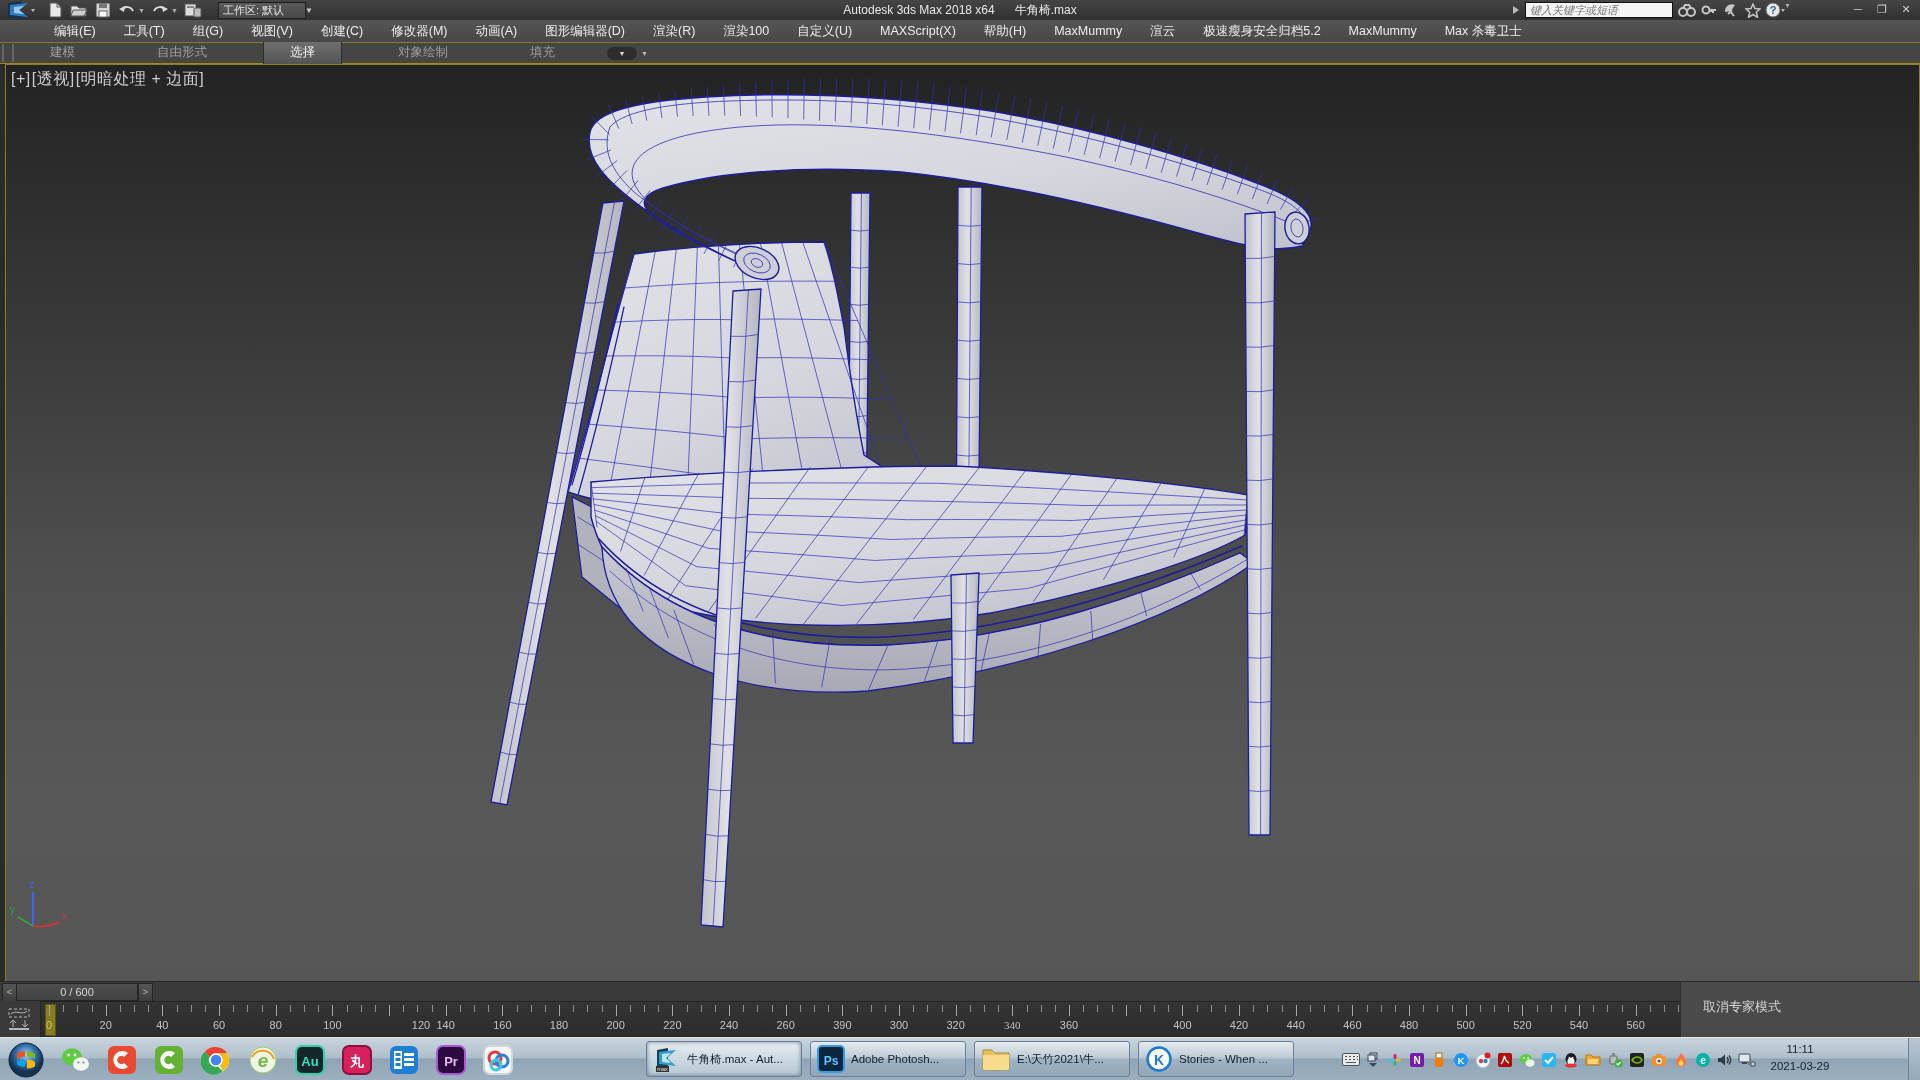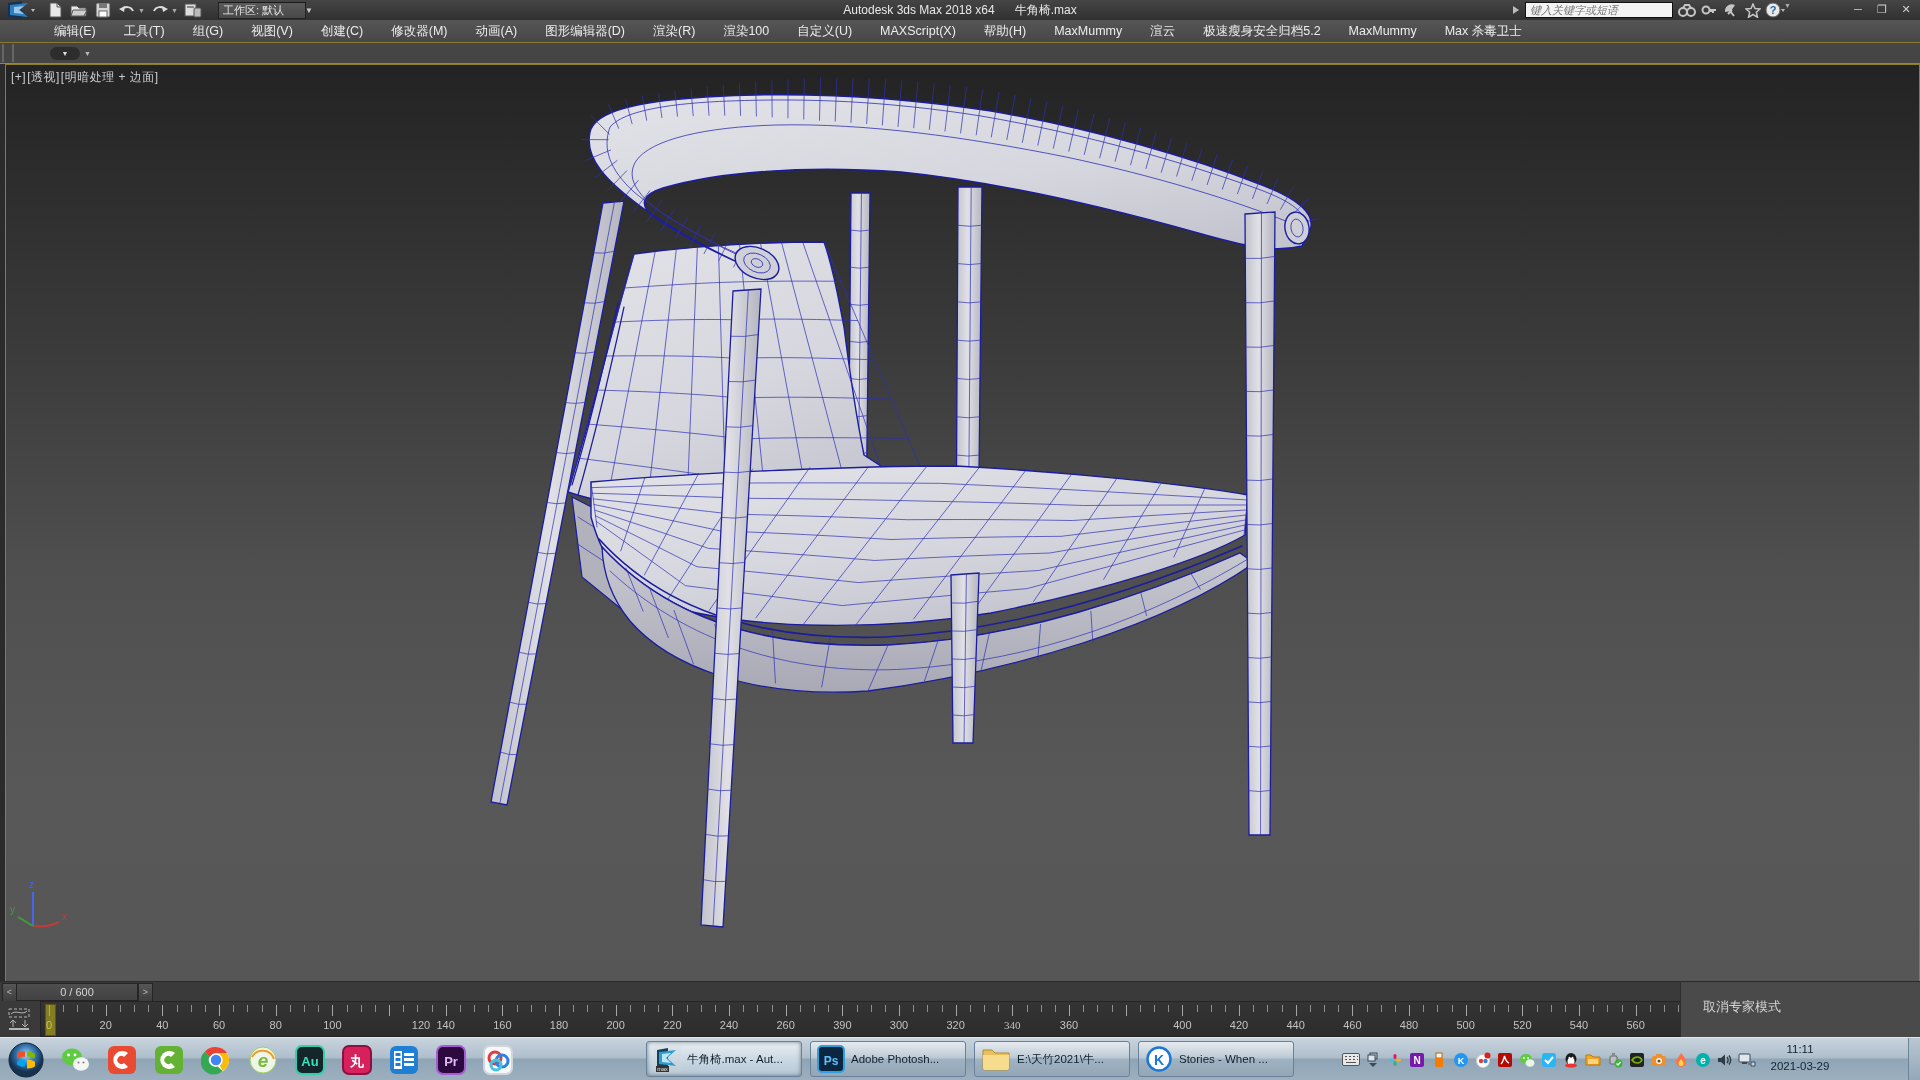--- a/index.html
+++ b/index.html
@@ -29,21 +29,21 @@
     display:flex;align-items:center;box-sizing:border-box;}
   #ribbon-grip{width:8px;height:18px;margin:0 10px 0 2px;border-left:2px solid #666;border-right:2px solid #666;}
   .ribbon-tab{color:#9f9f9f;font-size:12.5px;padding:1px 26px;height:20px;line-height:19px;cursor:pointer;white-space:nowrap;}
   .ribbon-tab.active{background:linear-gradient(#6e6e6e,#545454);color:#f2f2f2;border-left:1px solid #2c2c2c;border-right:1px solid #2c2c2c;}
   #ribbon-pill{width:30px;height:13px;background:#2d2d2d;border-radius:7px;margin-left:26px;display:flex;align-items:center;justify-content:center;cursor:pointer;}
   #ribbon-pill span{color:#ddd;font-size:7px;}
   #ribbon-pill-arrow{color:#bbb;font-size:7px;margin-left:4px;}
   
   #viewport{left:5px;top:64px;width:1913px;height:916px;border:1px solid #8f7d26;box-sizing:content-box;
     background:linear-gradient(#232323 0%,#3a3a3a 30%,#4f4f4f 55%,#585858 80%,#565656 100%);overflow:hidden;}
-  #vp-label{left:5px;top:4px;font-size:12px;color:#cccccc;letter-spacing:.5px;}
+  #vp-label{left:5px;top:4px;font-size:16px;color:#cccccc;letter-spacing:.5px;}
   #vp-label span{margin-right:1px;cursor:pointer;}
   
   #slider-row{left:0;top:981px;width:1920px;height:20px;background:#3a3a3a;border-top:1px solid #2a2a2a;}
   .tl-btn{top:1px;width:13px;height:17px;background:linear-gradient(#565656,#3e3e3e);border:1px solid #262626;
     color:#bbb;font-size:9px;text-align:center;line-height:16px;cursor:pointer;}
   #tl-field{left:16px;top:1px;width:120px;height:16px;background:linear-gradient(#4e4e4e,#424242);border:1px solid #242424;
     color:#d6d6d6;font-size:11px;text-align:center;line-height:16px;cursor:grab;}
   
   #ruler-row{left:0;top:1001px;width:1920px;height:36px;background:#3a3a3a;}
   #trackbar-ico{left:6px;top:4px;width:26px;height:26px;cursor:pointer;}
@@ -217,20 +217,27 @@
     <div class="menu-item">帮助(H)</div>
     <div class="menu-item">MaxMummy</div>
     <div class="menu-item">渲云</div>
     <div class="menu-item">极速瘦身安全归档5.2</div>
     <div class="menu-item">MaxMummy</div>
     <div class="menu-item">Max 杀毒卫士</div>
   </div>
 
 <div id="ribbon" class="abs">
   <div id="ribbon-grip"></div>
+  <span id="ribbon-tabs" style="display:flex;gap:30px;">
+      <div class="ribbon-tab">建模</div>
+      <div class="ribbon-tab">自由形式</div>
+      <div class="ribbon-tab active">选择</div>
+      <div class="ribbon-tab">对象绘制</div>
+      <div class="ribbon-tab">填充</div>
+    </span>
   <div id="ribbon-pill">
       <span>▼</span>
     </div>
   <div id="ribbon-pill-arrow">▼</div>
 </div>
 
 <div id="viewport" class="abs">
   <svg id="chair" width="1913" height="916" viewBox="0 0 1913 916">
       <defs>
         <linearGradient id="gBody" x1="0" y1="0" x2="0.6" y2="1">

